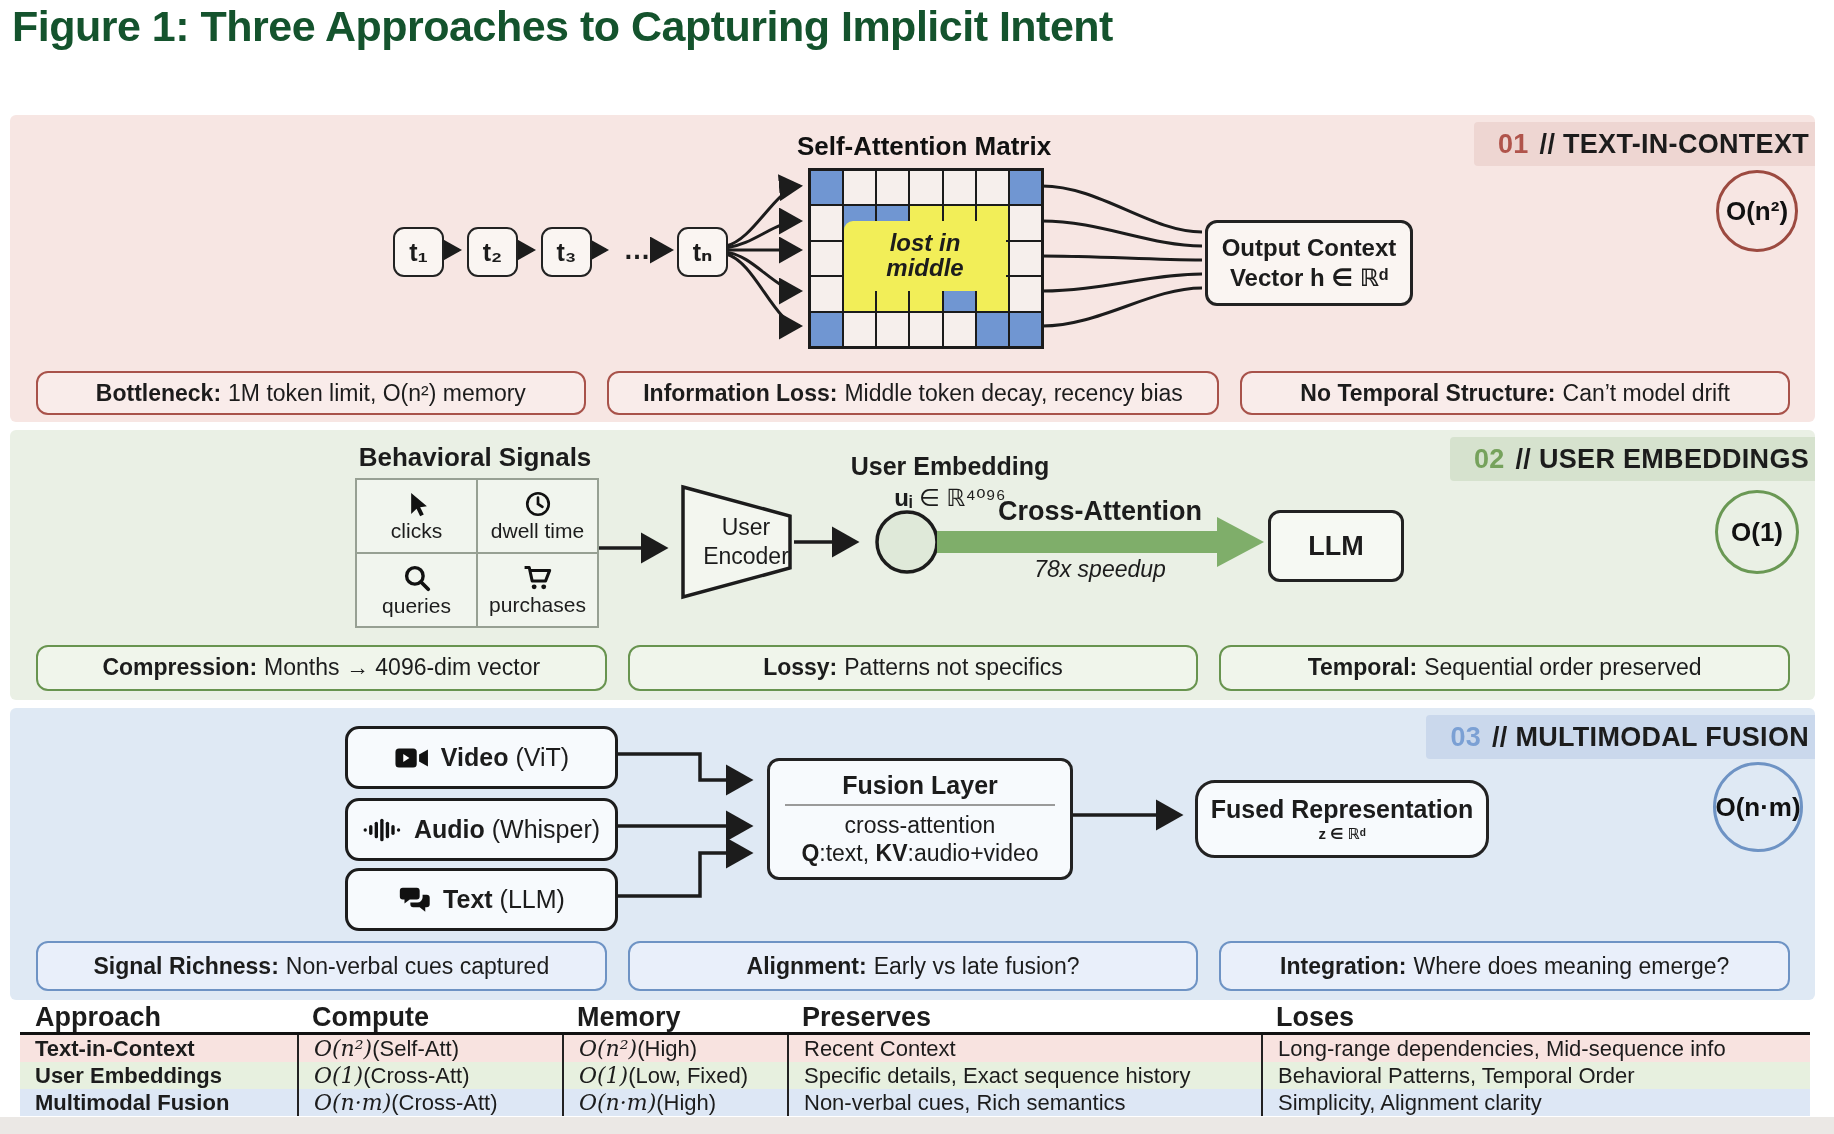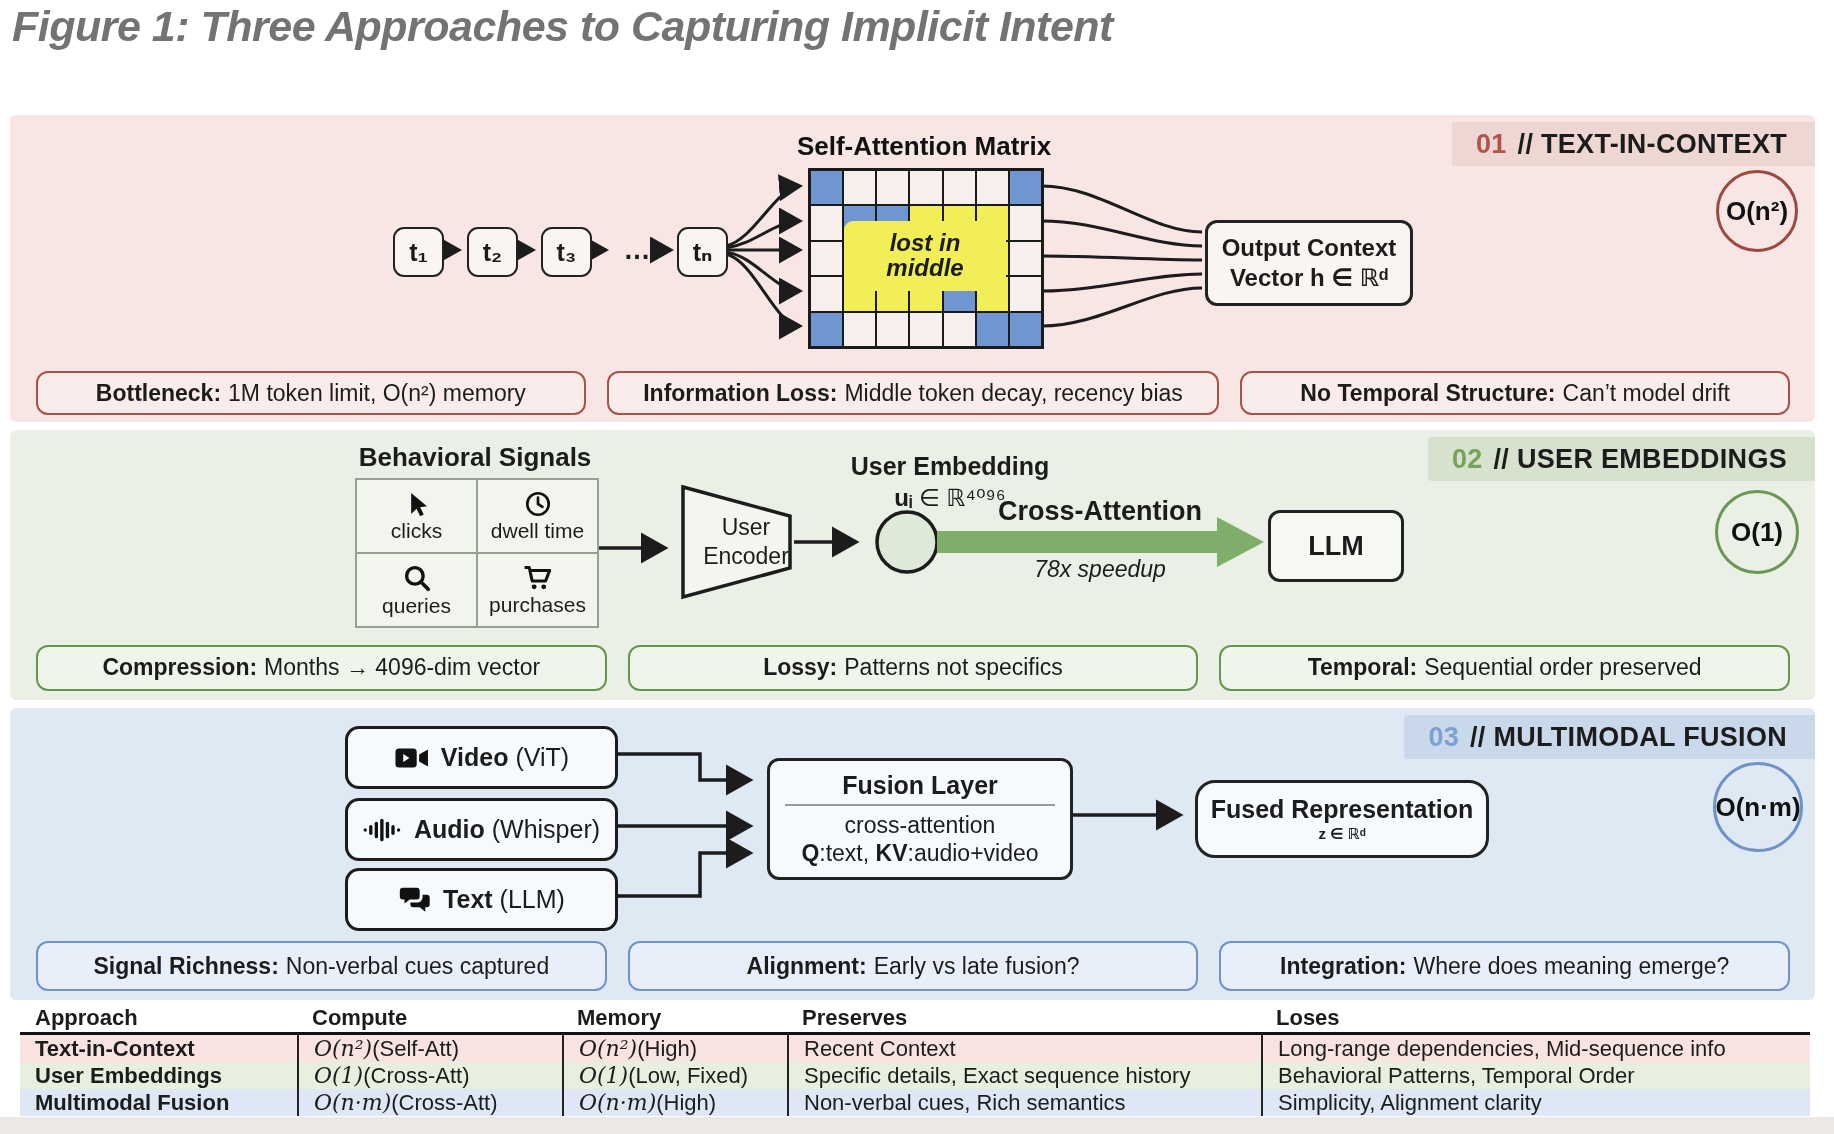--- a/index.html
+++ b/index.html
@@ -1,25 +1,25 @@
 <!DOCTYPE html>
 <html><head>
 <meta charset="utf-8">
 <style>
   html,body{margin:0;padding:0;background:#fff;}
   #root{position:relative;width:1834px;height:1134px;background:#ffffff;overflow:hidden;
         font-family:"Liberation Sans","DejaVu Sans",sans-serif;color:#1c1c1c;}
   .fig-title{position:absolute;left:12px;top:2px;font-size:43px;font-weight:800;
-             letter-spacing:-0.5px;color:#737373;white-space:nowrap;font-style:italic;}
+             letter-spacing:-0.5px;color:#14532d;white-space:nowrap;}
   .panel{position:absolute;left:10px;width:1805px;border-radius:6px;}
   .p1{top:115px;height:307px;background:#f7e6e3;}
   .p2{top:430px;height:270px;background:#eaf0e5;}
   .p3{top:708px;height:292px;background:#dfe9f4;}
   .band{position:absolute;top:7px;right:0;height:44px;display:flex;align-items:center;
-        padding:0 28px 0 24px;font-size:27px;font-weight:700;border-radius:4px 0 0 4px;
+        padding:0 6px 0 24px;font-size:27px;font-weight:700;border-radius:4px 0 0 4px;
         letter-spacing:0.3px;white-space:nowrap;}
   .p1 .band{background:#eed6d2;}
   .p2 .band{background:#d6e2ce;}
   .p3 .band{background:#cad8ec;}
   .band .num{margin-right:11px;}
   .p1 .band .num{color:#b0544b;}
   .p2 .band .num{color:#76a25c;}
   .p3 .band .num{color:#7ba0d4;}
   .badge{position:absolute;border-radius:50%;display:flex;align-items:center;justify-content:center;
          font-size:26px;font-weight:800;color:#111;background:transparent;}
@@ -88,21 +88,21 @@
   .fusion .ft{font-size:25px;font-weight:700;}
   .fusion .fdiv{width:270px;height:0;border-top:2px solid #9a9a9a;margin:4px 0 5px 0;}
   .fusion .fl{font-size:23px;line-height:1.22;}
   .fused{position:absolute;left:1185px;top:72px;width:288px;height:72px;border:3px solid #222;
          border-radius:20px;background:#f7fafd;display:flex;flex-direction:column;align-items:center;
          justify-content:center;font-size:25px;font-weight:600;line-height:1.25;}
   .fused .l2{font-size:15px;}
   
   .tbl{position:absolute;left:20px;top:1003px;width:1790px;}
   .trow{display:grid;grid-template-columns:277px 265px 225px 474px 549px;align-items:center;}
-  .thead{height:29px;font-weight:700;font-size:22px;background:#fff;border-bottom:3px solid #111;}
+  .thead{height:29px;font-weight:700;font-size:27px;background:#fff;border-bottom:3px solid #111;}
   .tdata{height:27px;font-size:22px;}
   .tdata.r1{background:#f8e3e0;}
   .tdata.r2{background:#e7f0df;}
   .tdata.r3{background:#dde7f5;}
   .tcell{padding-left:15px;white-space:nowrap;overflow:hidden;}
   .tdata .tcell:first-child{font-weight:700;}
   .tdata .tcell + .tcell{border-left:2px solid #222;height:27px;display:flex;align-items:center;}
   .math{font-family:"DejaVu Serif","Liberation Serif",serif;font-style:italic;}
   .strip{position:absolute;left:0;top:1117px;width:1834px;height:17px;background:#ebe8e5;}
 </style>

